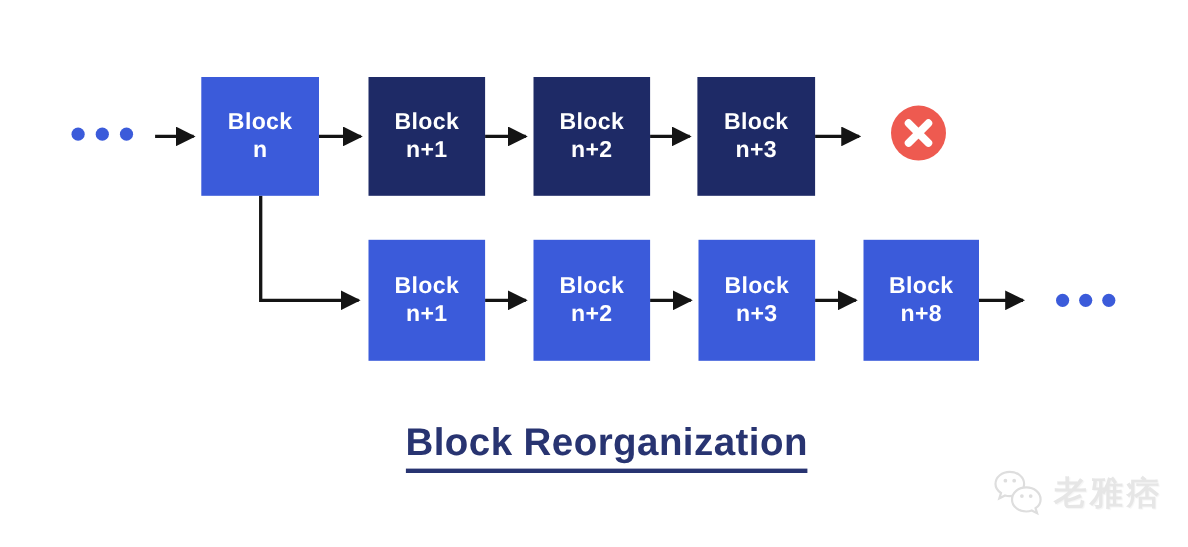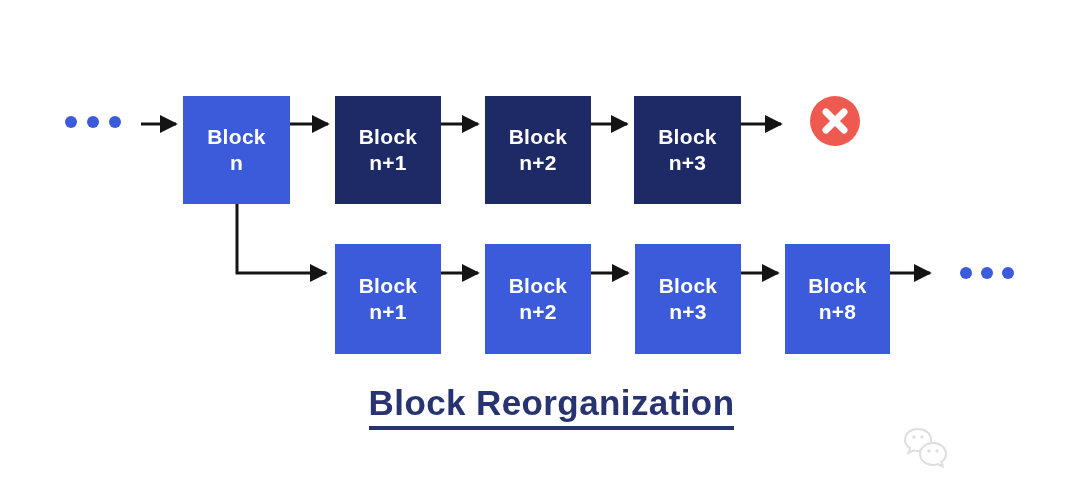--- a/index.html
+++ b/index.html
@@ -3,21 +3,21 @@
 <meta charset="utf-8">
 <style>
   html,body{margin:0;padding:0;background:#ffffff;}
   .canvas{
     position:relative;width:1080px;height:497px;background:#ffffff;
     overflow:hidden;font-family:"Liberation Sans",sans-serif;
   }
   .block{
     position:absolute;display:flex;flex-direction:column;align-items:center;
     justify-content:center;color:#ffffff;font-weight:700;font-size:21px;
-    line-height:1.25;text-align:center;letter-spacing:0.3px;margin-top:26px;
+    line-height:1.25;text-align:center;letter-spacing:0.3px;
   }
   .block.light{background:#3B5BDA;}
   .block.dark{background:#1E2A66;}
   .connectors{position:absolute;left:0;top:0;pointer-events:none;}
   .title-wrap{
     position:absolute;top:383px;left:0;width:1080px;text-align:center;
     padding-left:23px;box-sizing:border-box;
   }
   .title-text{
     display:inline-block;font-size:35px;font-weight:700;color:#283471;
@@ -123,15 +123,16 @@
                  C46 33.3 44.2 36.1 41.4 38 L42.8 42.5 L37.9 40.1
                  C36.4 40.7 34.7 41 33 41 C25.8 41 20 36.2 20 30 Z"></path>
       </g>
       <g fill="#DEDEDE" stroke="none">
         <circle cx="14" cy="13" r="1.7"></circle>
         <circle cx="22" cy="13" r="1.7"></circle>
         <circle cx="29" cy="27" r="1.7"></circle>
         <circle cx="37" cy="27" r="1.7"></circle>
       </g>
     </svg>
+    <span class="wm-text">老雅痞</span>
   </div>
 
 </div>
 
 </body></html>

